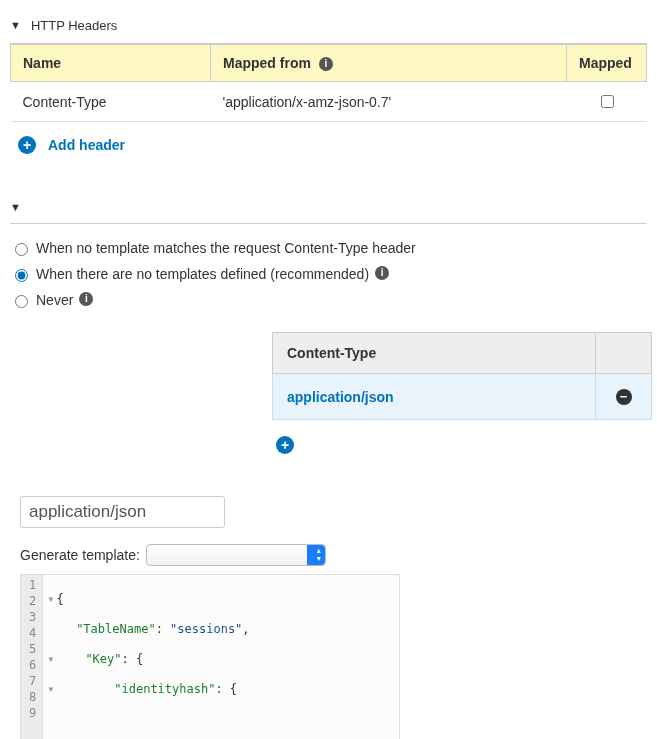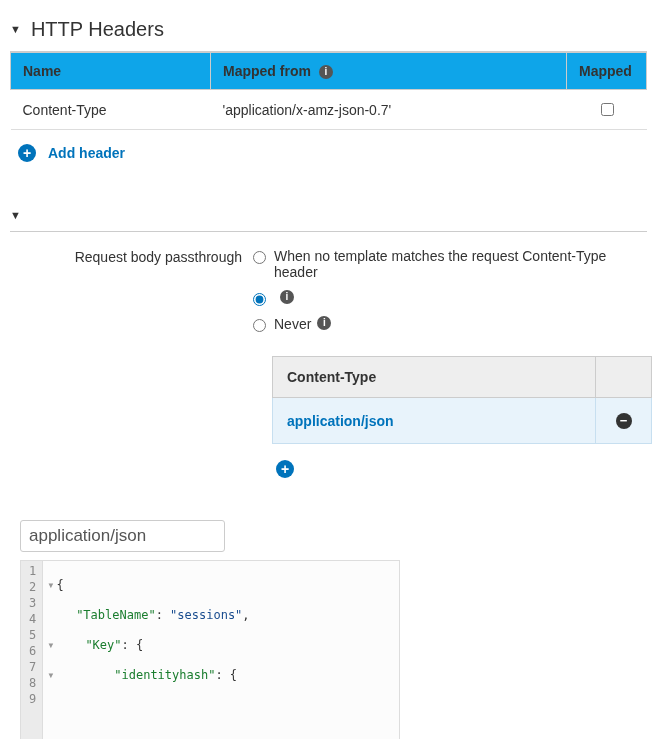--- a/index.html
+++ b/index.html
@@ -19,32 +19,32 @@
     border-bottom: 1px solid #ccc;
     margin-bottom: 0;
   }
   .section-header .caret {
     font-size: 11px;
     margin-right: 10px;
     color: #333;
     line-height: 1;
   }
   .section-header h2 {
-    font-size: 20px;
+    font-size: 13px;
     font-weight: 400;
     margin: 0;
     color: #333;
   }
   table.http-headers {
     width: 100%;
     border-collapse: collapse;
     margin-top: 0;
   }
   table.http-headers th {
-    background: #0ea5e9;
+    background: #fef9c3;
     border: 1px solid #ccc;
     padding: 10px 12px;
     text-align: left;
     font-weight: 700;
     font-size: 14px;
   }
   table.http-headers td {
     border-bottom: 1px solid #ddd;
     padding: 10px 12px;
     font-size: 14px;
@@ -260,28 +260,28 @@
   <span class="add-plus">+</span>
   <span>Add header</span>
 </div>
 
 <div class="body-mapping-section">
   <div class="section-header">
     <span class="caret">▼</span>
   </div>
 
   <div class="passthrough-row">
-    <div class="passthrough-label">Request body passthrough</div>
     <div class="radio-group">
       <label class="radio-row">
         <input type="radio" name="pt" style="">
         <span>When no template matches the request Content-Type header</span>
       </label>
       <label class="radio-row">
         <input type="radio" name="pt" checked="" style="">
+        <span>When there are no templates defined (recommended)</span>
         <span class="info-icon" style="margin-left:6px">i</span>
       </label>
       <label class="radio-row">
         <input type="radio" name="pt" style="">
         <span>Never</span>
         <span class="info-icon" style="margin-left:6px">i</span>
       </label>
     </div>
   </div>
 
@@ -303,20 +303,26 @@
       </tbody>
     </table>
     <div class="add-mapping">
       <span class="add-plus">+</span>
     </div>
   </div>
 </div>
 
 <div class="template-editor">
   <input class="ct-input" type="text" value="application/json" style="">
+  <div class="gen-row">
+    <span>Generate template:</span>
+    <div class="gen-select">
+      <span class="arrows">▴<br>▾</span>
+    </div>
+  </div>
   <div class="code-editor">
     <div class="gutter">
       <div>1</div>
         <div>2</div>
         <div>3</div>
         <div>4</div>
         <div>5</div>
         <div>6</div>
         <div>7</div>
         <div>8</div>

